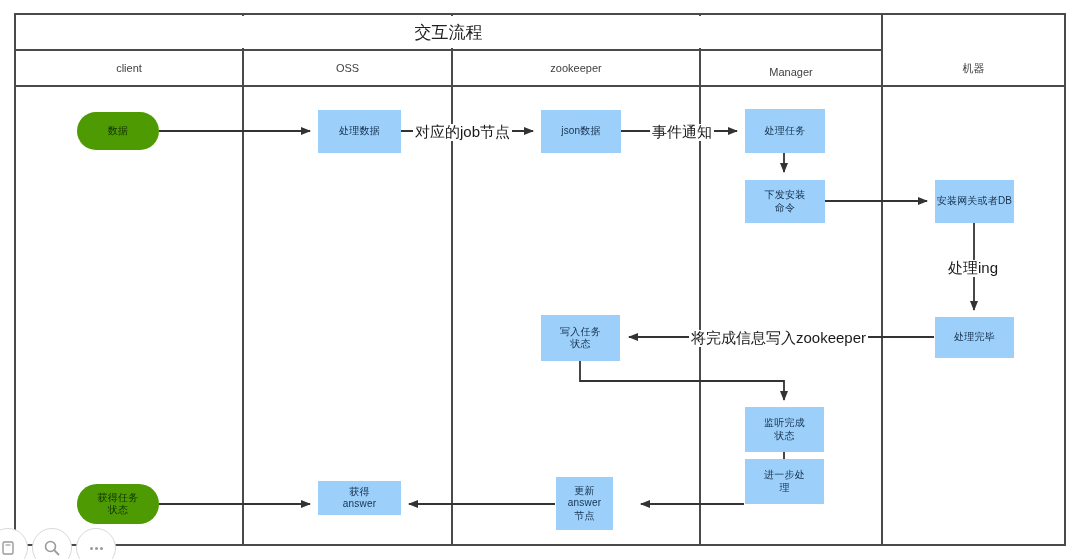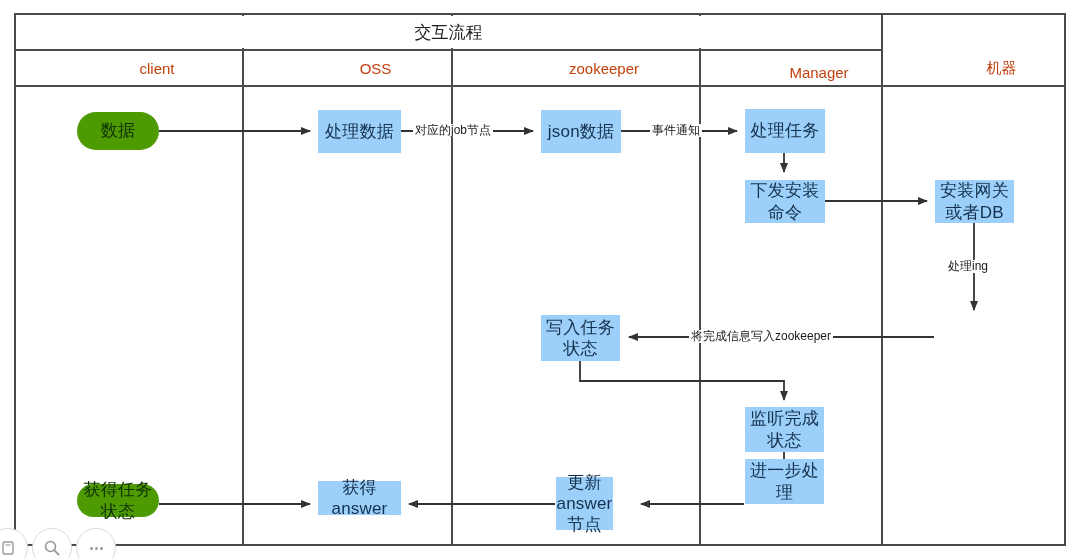--- a/index.html
+++ b/index.html
@@ -27,54 +27,53 @@
     height: 559px;
     pointer-events: none;
   }
   .node {
     position: absolute;
     box-sizing: border-box;
     display: flex;
     align-items: center;
     justify-content: center;
     text-align: center;
-    font-size: 17px;
+    font-size: 10px;
     line-height: 1.25;
     letter-spacing: 0.2px;
   }
   .node-proc {
     background: #9CD0FB;
     color: #15314d;
   }
   .node-term {
     background: #4D9A02;
     color: #113300;
     border-radius: 20px;
   }
   .node span { display: block; }
   .lane-title {
     position: absolute;
     display: flex;
     align-items: center;
     justify-content: center;
-    font-size: 15px;
-    color: #c2410c;
-    margin-left: 28px;
+    font-size: 11px;
+    color: #404040;
   }
   .diagram-title {
     position: absolute;
     display: flex;
     align-items: center;
     justify-content: center;
     font-size: 17px;
     color: #222;
   }
   .edge-label {
     position: absolute;
-    font-size: 12px;
+    font-size: 15px;
     color: #1a1a1a;
     background: #ffffff;
     padding: 0 2px;
     white-space: nowrap;
     line-height: 1.1;
   }
   .toolbtn {
     position: absolute;
     width: 40px;
     height: 40px;
@@ -177,25 +176,28 @@
 
   <div class="node node-proc" style="left:745px; top:109px; width:80px; height:44px;">
     <span>处理任务</span>
   </div>
 
   <div class="node node-proc" style="left:745px; top:180px; width:80px; height:43px; flex-direction:column;">
     <span>下发安装</span>
     <span>命令</span>
   </div>
 
-  <div class="node node-proc" style="left:935px; top:180px; width:79px; height:43px; flex-direction:column;">
+  <div class="node node-proc" style="left:935px; top:180px; width:79px; height:43px; ">
     <span>安装网关</span>
     <span>或者DB</span>
   </div>
 
+  <div class="node node-proc" style="left:935px; top:317px; width:79px; height:41px;">
+    <span>处理完毕</span>
+  </div>
 
   <div class="node node-proc" style="left:541px; top:315px; width:79px; height:46px; flex-direction:column;">
     <span>写入任务</span>
     <span>状态</span>
   </div>
 
   <div class="node node-proc" style="left:745px; top:407px; width:79px; height:45px; flex-direction:column;">
     <span>监听完成</span>
     <span>状态</span>
   </div>
@@ -209,21 +211,21 @@
     <span>更新</span>
     <span>answer</span>
     <span>节点</span>
   </div>
 
   <div class="node node-proc" style="left:318px; top:481px; width:83px; height:34px; flex-direction:column;">
     <span>获得</span>
     <span>answer</span>
   </div>
 
-  <div class="node node-term" style="left:77px; top:484px; width:82px; height:33px; flex-direction:column;">
+  <div class="node node-term" style="left:77px; top:484px; width:82px; height:40px; flex-direction:column;">
     <span>获得任务</span>
     <span>状态</span>
   </div>
 
   <div class="edge-label" style="left:413px; top:124px;">对应的job节点</div>
   <div class="edge-label" style="left:650px; top:124px;">事件通知</div>
   <div class="edge-label" style="left:946px; top:260px;">处理ing</div>
   <div class="edge-label" style="left:689px; top:330px;">将完成信息写入zookeeper</div>
 
   <div class="toolbtn" style="left:-12px; top:528px;">

